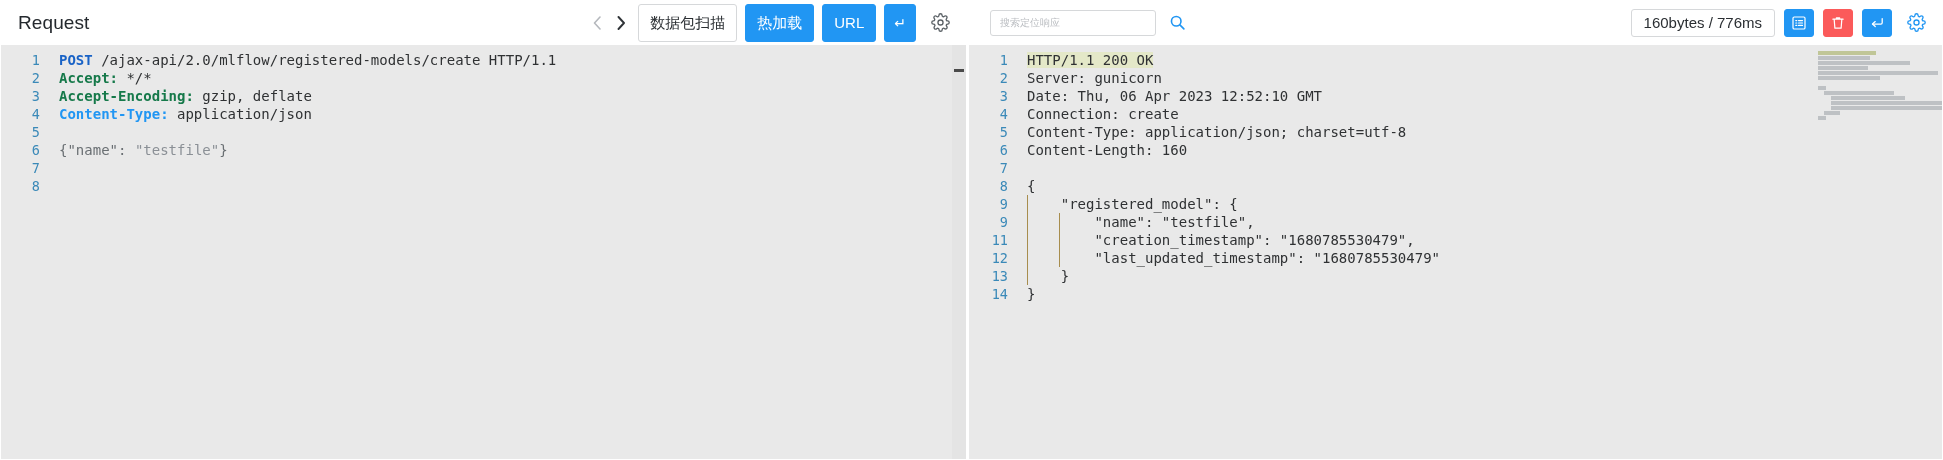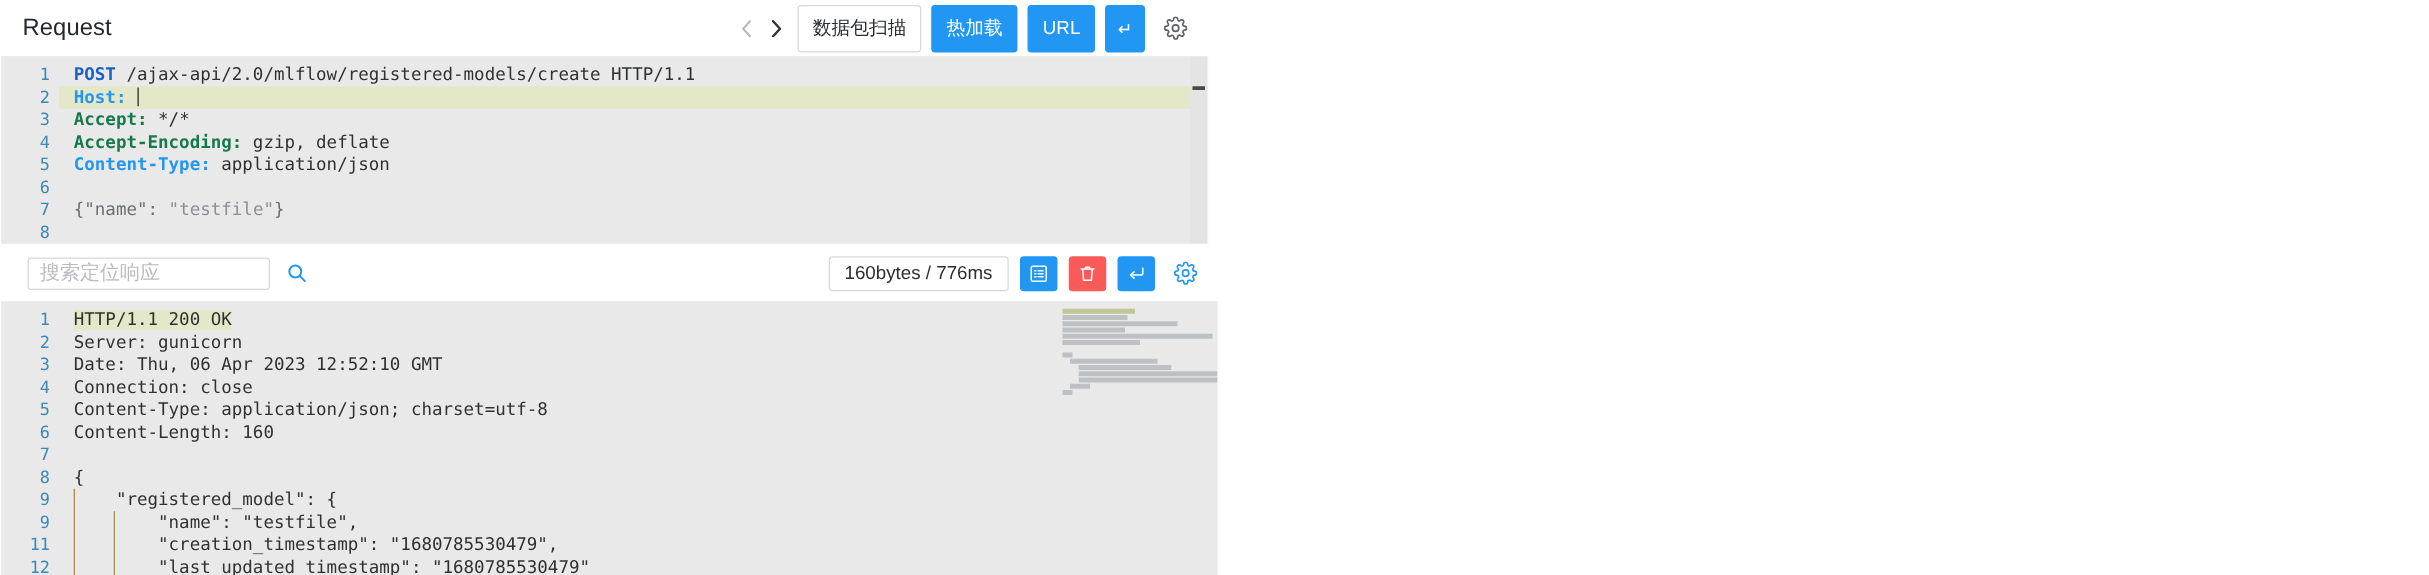--- a/index.html
+++ b/index.html
@@ -6,21 +6,21 @@
   body{
     width:1943px;height:460px;
     background:#ffffff;
     font-family:"Liberation Sans","DejaVu Sans",sans-serif;
     -webkit-font-smoothing:antialiased;
     overflow:hidden;
   }
   .app{
     width:1943px;height:460px;
     display:flex;
-    flex-direction:column;
+    flex-direction:row;
     background:#ffffff;
     box-sizing:border-box;
   }
 
   
   .panel{
     display:flex;
     flex-direction:column;
     background:#ffffff;
     box-sizing:border-box;
@@ -122,29 +122,29 @@
     width:26px;height:26px;
     display:inline-flex;align-items:center;justify-content:center;
     margin-left:11px;
     cursor:pointer;
   }
 
   .search-wrap{
     display:flex;align-items:center;gap:10px;
   }
   .search-input{
-    width:194px;height:26px;
+    width:166px;height:26px;
     border:1px solid #d6d8da;
     border-radius:3px;
     background:#fff;
-    font-size:16px;
+    font-size:10px;
     color:#2b2f33;
     padding:0 9px;
     box-sizing:border-box;
-    font-family:Liberation Mono, monospace;
+    font-family:Liberation Serif, serif;
     outline:none;
   }
   .search-input::placeholder{color:#b9bcc0;}
   .search-go{
     width:22px;height:22px;
     display:inline-flex;align-items:center;justify-content:center;
     cursor:pointer;
   }
 
   
@@ -300,21 +300,20 @@
             <div class="ln">2</div>
             <div class="ln">3</div>
             <div class="ln">4</div>
             <div class="ln">5</div>
             <div class="ln">6</div>
             <div class="ln">7</div>
             <div class="ln">8</div>
           </div>
         <div class="code" id="left-code">
             <div class="row"><span class="tok-method">POST</span><span class="tok-plain"> /ajax-api/2.0/mlflow/registered-models/create HTTP/1.1</span></div>
-            <div class="row hl-full"><span class="tok-hdr-blue">Host:</span><span class="tok-plain"> </span><span class="caret"></span></div>
             <div class="row"><span class="tok-hdr-green">Accept:</span><span class="tok-plain"> */*</span></div>
             <div class="row"><span class="tok-hdr-green">Accept-Encoding:</span><span class="tok-plain"> gzip, deflate</span></div>
             <div class="row"><span class="tok-hdr-blue">Content-Type:</span><span class="tok-plain"> application/json</span></div>
             <div class="row"><span class="tok-plain"></span></div>
             <div class="row"><span class="tok-json-key">{</span><span class="tok-json-key">"name"</span><span class="tok-json-key">: </span><span class="tok-json-str">"testfile"</span><span class="tok-json-key">}</span></div>
           </div>
       </div>
       <div class="mini-strip">
         <div class="marker" style="top:24px;"></div>
       </div>
@@ -381,21 +380,21 @@
             <div class="ln">9</div>
             <div class="ln">11</div>
             <div class="ln">12</div>
             <div class="ln">13</div>
             <div class="ln">14</div>
           </div>
         <div class="code" id="right-code">
             <div class="row"><span class="hl-text tok-plain">HTTP/1.1 200 OK</span></div>
             <div class="row"><span class="tok-plain">Server: gunicorn</span></div>
             <div class="row"><span class="tok-plain">Date: Thu, 06 Apr 2023 12:52:10 GMT</span></div>
-            <div class="row"><span class="tok-plain">Connection: close</span></div>
+            <div class="row"><span class="tok-plain">Connection: create</span></div>
             <div class="row"><span class="tok-plain">Content-Type: application/json; charset=utf-8</span></div>
             <div class="row"><span class="tok-plain">Content-Length: 160</span></div>
             <div class="row"><span class="tok-plain"></span></div>
             <div class="row"><span class="tok-plain">{</span></div>
             <div class="row"><span class="tok-plain">    "registered_model": {</span></div>
             <div class="row"><span class="tok-plain">        "name": "testfile",</span></div>
             <div class="row"><span class="tok-plain">        "creation_timestamp": "1680785530479",</span></div>
             <div class="row"><span class="tok-plain">        "last_updated_timestamp": "1680785530479"</span></div>
             <div class="row"><span class="tok-plain">    }</span></div>
             <div class="row"><span class="tok-plain">}</span></div>

